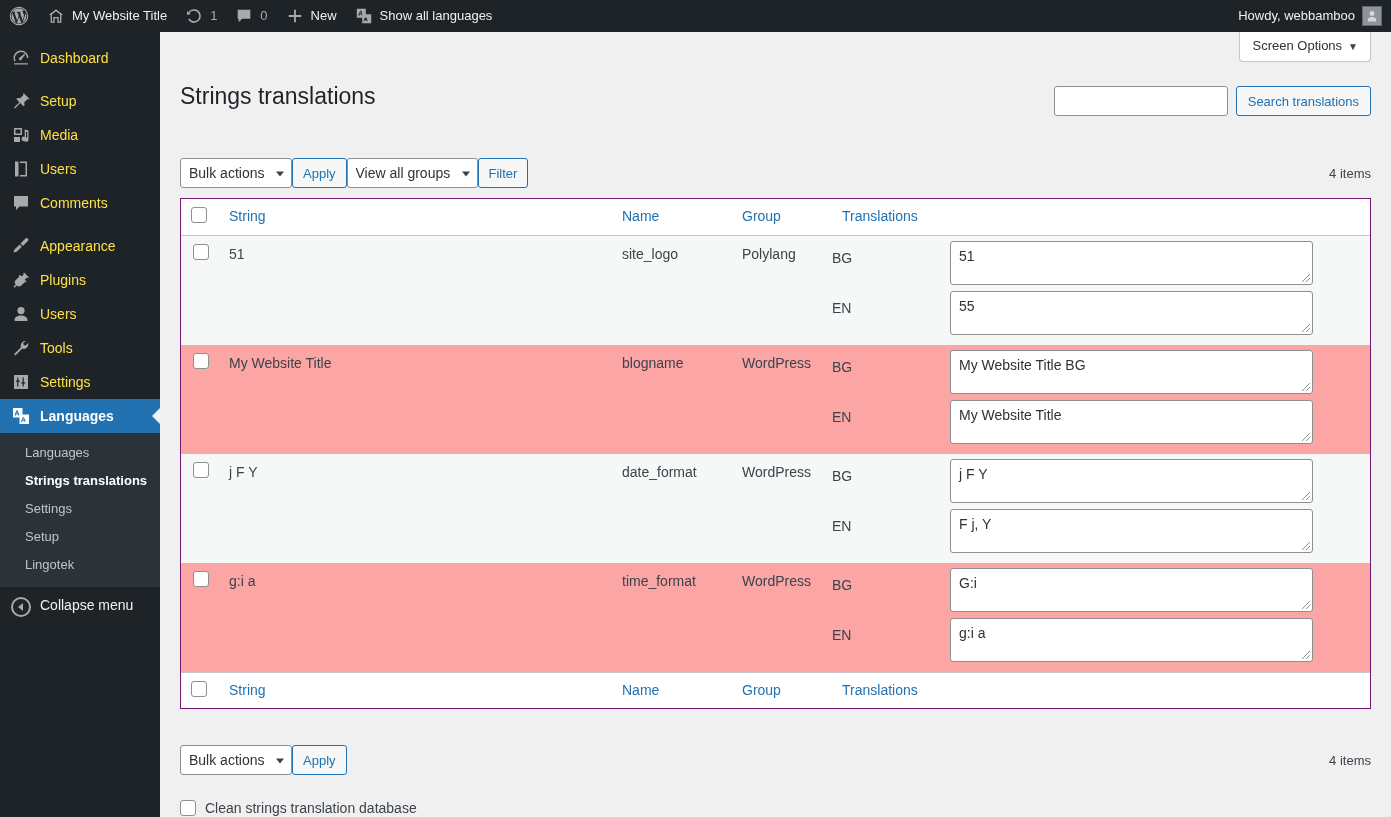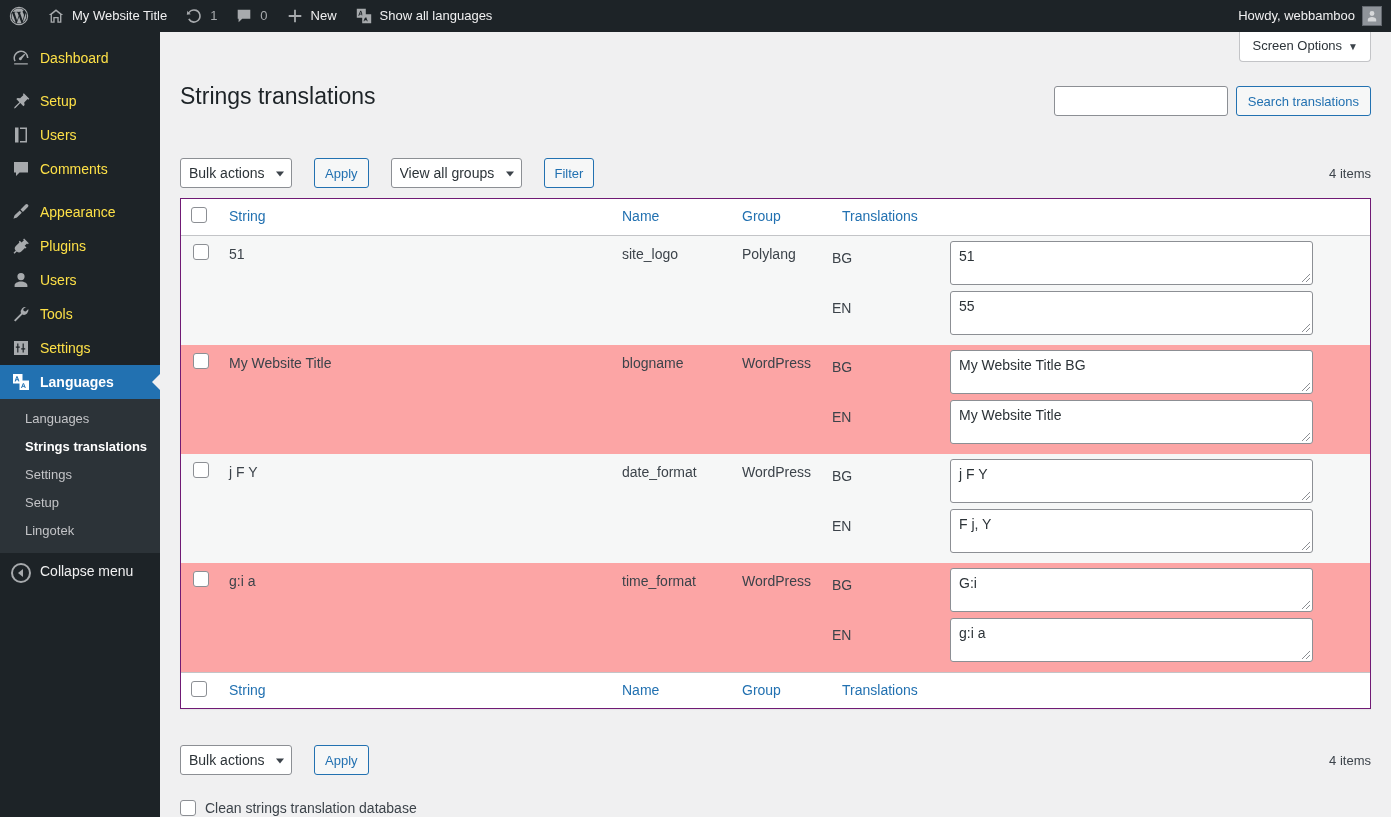--- a/index.html
+++ b/index.html
@@ -97,21 +97,21 @@
     font-family: "Liberation Sans", sans-serif; font-size: 13px;
     border-radius: 3px; cursor: pointer; line-height: 1;
     background: #f6f7f7; border: 1px solid #2271b1; color: #2271b1;
     height: 30px; padding: 0 10px; white-space: nowrap;
   }
   .btn.search { margin-left: 8px; height: 30px; padding: 0 11px; font-size: 13px; }
 
   .tablenav { position: absolute; left: 20px; width: 1191px; height: 30px; }
   .tablenav.top { top: 126px; }
   .tablenav.bottom { top: 713px; }
-  .tn-left { display: flex; align-items: center; gap: 22px; float: left; }
+  .tn-left { display: flex; align-items: center; gap: 0; float: left; }
   .sel {
     appearance: none; -webkit-appearance: none;
     font-family: "Liberation Sans", sans-serif; font-size: 14px;
     height: 30px; padding: 0 26px 0 8px; border: 1px solid #8c8f94;
     border-radius: 3px; background: #fff; color: #2c3338; cursor: pointer;
     position: relative;
   }
   .sel-wrap { position: relative; display: inline-block; }
   .sel-wrap .chev {
     position: absolute; right: 8px; top: 50%; margin-top: -3px;
@@ -249,20 +249,29 @@
 
   <div class="menu-top">
     <span class="m-ico">
       <svg viewBox="0 0 20 20">
           <path d="M12.8 2.2l-1 1 .7.7-3.4 3.4-2.6-.4-1.2 1.2 3.1 3.1L3.5 16l-.4 1.4 1.4-.4 4.8-4.9 3.1 3.1 1.2-1.2-.4-2.6L16.6 8l.7.7 1-1-5.5-5.5z"></path>
         </svg>
     </span>
     <span>Setup</span>
   </div>
 
+  <div class="menu-top">
+    <span class="m-ico">
+      <svg viewBox="0 0 20 20">
+          <path d="M3 3h8v7H3V3zm1.5 1.5v4h5v-4h-5zM14 4.5l3.5 1v9.1a2.2 2.2 0 1 1-1.3-2V7.2L15 6.8v7.1a2.2 2.2 0 1 1-1.3-2V4.5z"></path>
+          <path d="M3 12h6v5H3z"></path>
+        </svg>
+    </span>
+    <span>Media</span>
+  </div>
 
   <div class="menu-top">
     <span class="m-ico">
       <svg viewBox="0 0 20 20">
           <path d="M4 2.5h3.5v15H4zM9 2.5h7v15H9v-1.5h5.5v-12H9V2.5z"></path>
         </svg>
     </span>
     <span>Users</span>
   </div>
 

